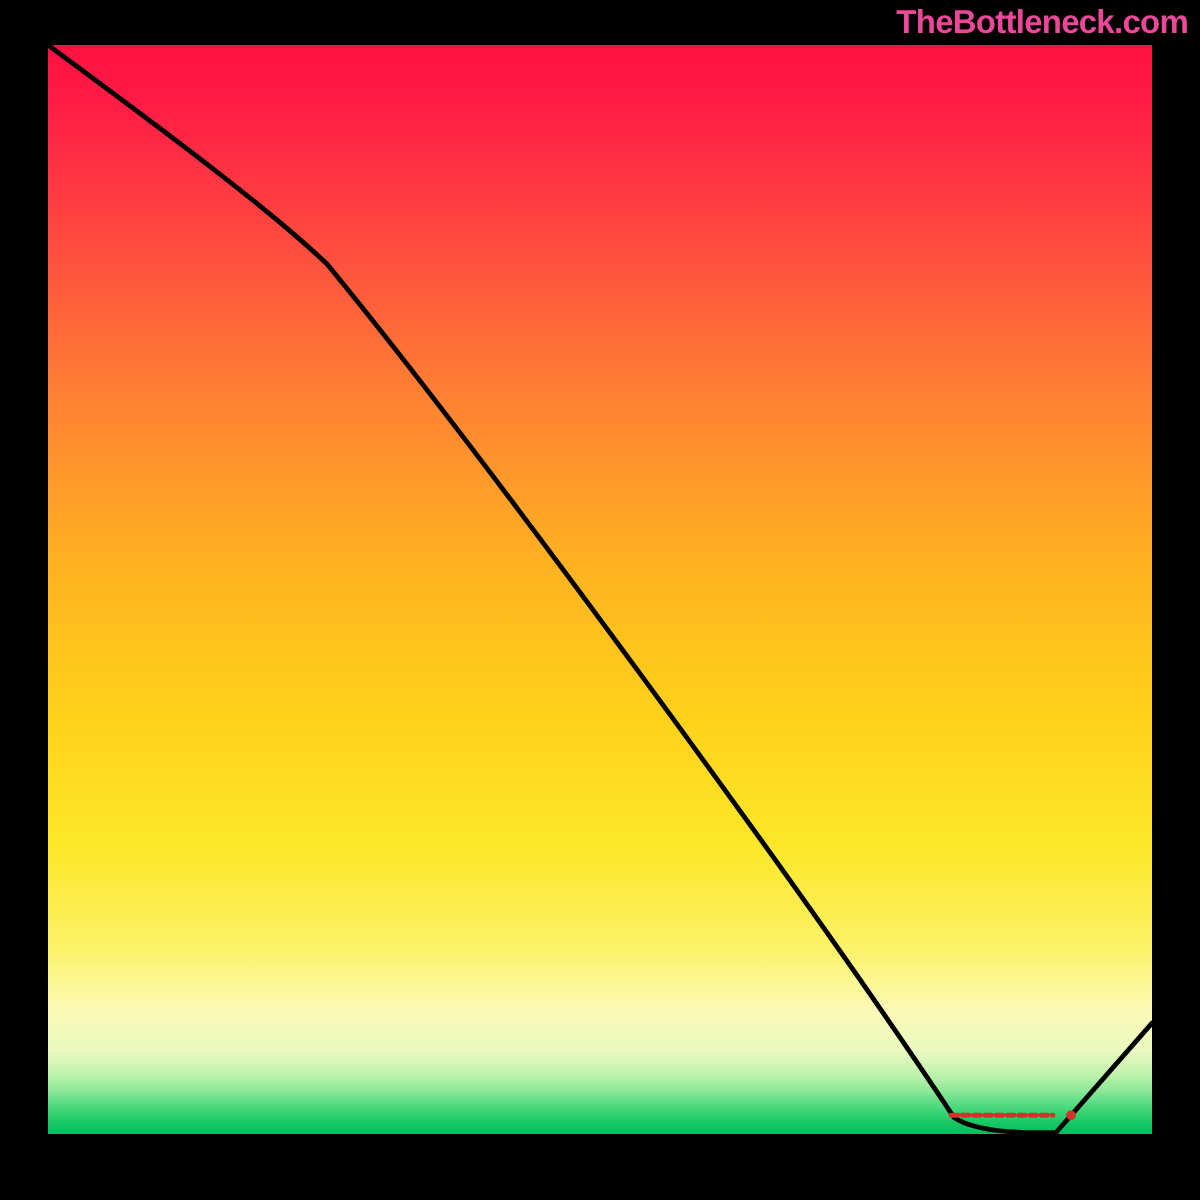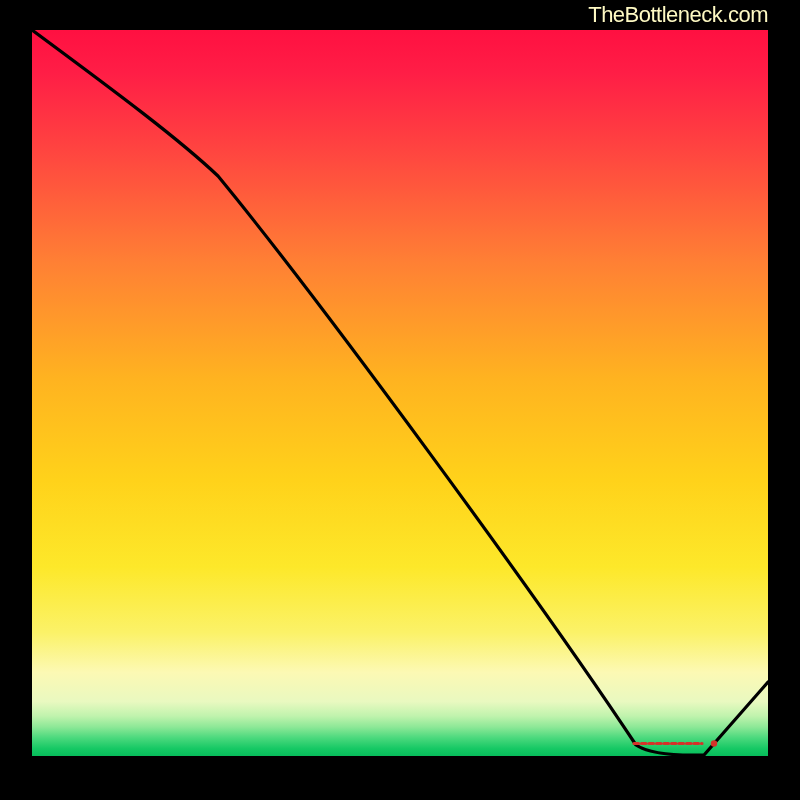--- a/index.html
+++ b/index.html
@@ -13,24 +13,24 @@
   }
   .outer {
     width: 800px;
     height: 800px;
     background: #000;
     position: relative;
   }
   .attribution {
     position: absolute;
     top: 2px;
-    right: 32px;
-    color: #fef9c3;
+    right: 8px;
+    color: #ec4899;
     font-size: 22px;
-    font-weight: normal;
+    font-weight: bold;
     letter-spacing: -0.5px;
   }
   svg {
     display: block;
   }
 </style>
 </head>
 <body>
 
 <div class="outer">

